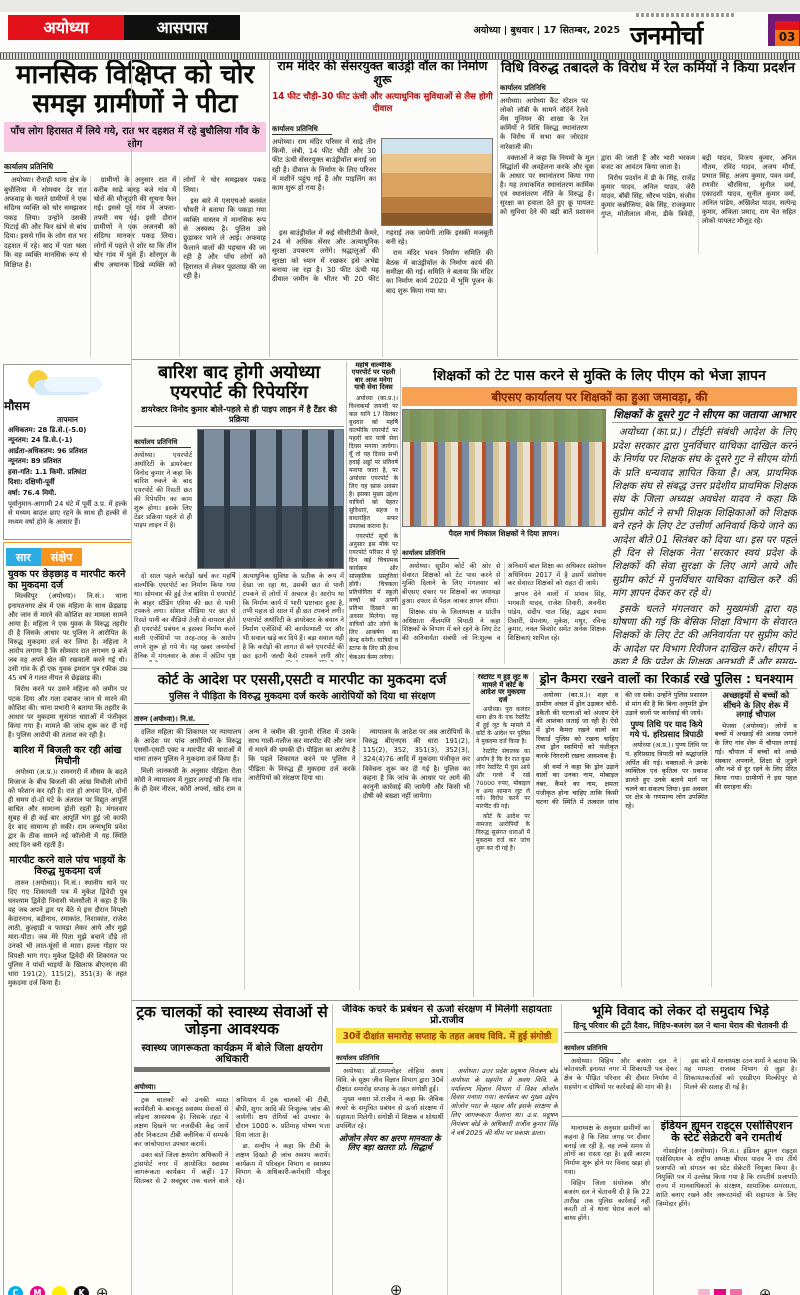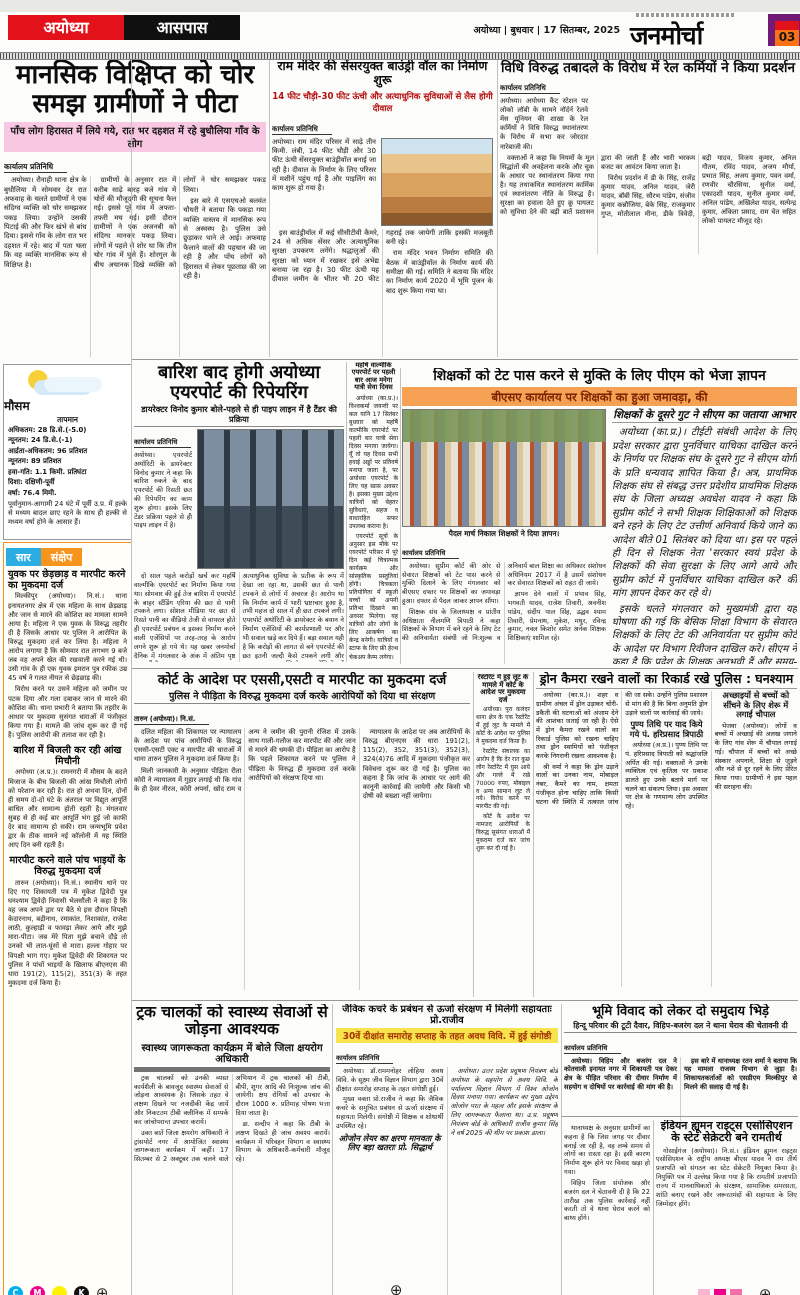--- a/index.html
+++ b/index.html
@@ -210,20 +210,21 @@
     <div class="just" style="font-size:5.9px;margin-top:2px;">
         <p class="para">अयोध्या। पूरा कलंदर थाना क्षेत्र के एक रेस्टोरेंट में हुई लूट के मामले में कोर्ट के आदेश पर पुलिस ने मुकदमा दर्ज किया है।</p>
         <p class="para">रेस्टोरेंट संचालक का आरोप है कि देर रात कुछ लोग रेस्टोरेंट में घुस आये और गल्ले में रखे 70000 रुपए, मोबाइल व अन्य सामान लूट ले गये। विरोध करने पर मारपीट की गई।</p>
         <p class="para">कोर्ट के आदेश पर नामजद आरोपियों के विरुद्ध सुसंगत धाराओं में मुकदमा दर्ज कर जांच शुरू कर दी गई है।</p>
       </div>
   </div>
 
   <div class="block" style="left:134px;top:992px;width:196px;height:296px;">
     <div class="hl" style="font-size:15.5px;">ट्रक चालकों को स्वास्थ्य सेवाओं से जोड़ना आवश्यक</div>
     <div class="subhl" style="font-size:10px;border-bottom:5px solid #737373;padding-bottom:2px;">स्वास्थ्य जागरूकता कार्यक्रम में बोले जिला क्षयरोग अधिकारी</div>
+    <div><span class="byline" style="font-size:6.8px;">अयोध्या।</span></div>
     <div class="cols2 just" style="font-size:6.6px;height:222px;">
         <p class="para">ट्रक चालकों को उनकी व्यस्त कार्यशैली के बावजूद स्वास्थ्य सेवाओं से जोड़ना आवश्यक है। जिसके तहत वे लक्षण दिखने पर नजदीकी केंद्र जायें और निकटतम टीबी क्लीनिक में सम्पर्क कर जांचोपरान्त उपचार करायें।</p>
         <p class="para">उक्त बातें जिला क्षयरोग अधिकारी ने ट्रांसपोर्ट नगर में आयोजित स्वास्थ्य जागरूकता कार्यक्रम में कहीं। 17 सितम्बर से 2 अक्टूबर तक चलने वाले अभियान में ट्रक चालकों की टीबी, बीपी, शुगर आदि की निःशुल्क जांच की जायेगी। क्षय रोगियों को उपचार के दौरान 1000 रु. प्रतिमाह पोषण भत्ता दिया जाता है।</p>
         <p class="para">डा. सन्दीप ने कहा कि टीबी के लक्षण दिखते ही जांच अवश्य करायें। कार्यक्रम में परिवहन विभाग व स्वास्थ्य विभाग के अधिकारी-कर्मचारी मौजूद रहे।</p>
       </div>
   </div>
 
   <div class="block" style="left:336px;top:992px;width:222px;height:296px;">
     <div class="hl" style="font-size:9.8px;">जैविक कचरे के प्रबंधन से ऊर्जा संरक्षण में मिलेगी सहायताः प्रो.राजीव</div>
     <div class="yellowbar" style="font-size:9px;margin:2px 0;">30वें दीक्षांत समारोह सप्ताह के तहत अवध विवि. में हुई संगोष्ठी</div>
@@ -237,21 +238,21 @@
       <div class="italic">
           <p class="para">अयोध्या। उत्तर प्रदेश प्रदूषण नियंत्रण बोर्ड अयोध्या के सहयोग से अवध विवि. के पर्यावरण विज्ञान विभाग में विश्व ओजोन दिवस मनाया गया। कार्यक्रम का मुख्य उद्देश्य ओजोन परत के महत्व और इसके संरक्षण के लिए जागरूकता फैलाना था। उ.प्र. प्रदूषण नियंत्रण बोर्ड के अधिकारी राजीव कुमार सिंह ने वर्ष 2025 की थीम पर प्रकाश डाला।</p>
         </div>
     </div>
   </div>
 
   <div class="block" style="left:564px;top:992px;width:233px;height:118px;">
     <div class="hl" style="font-size:13px;">भूमि विवाद को लेकर दो समुदाय भिड़े</div>
     <div class="subhl" style="font-size:7.8px;border-bottom:1px solid #888;padding-bottom:1px;">हिन्दू परिवार की टूटी दैवार, विहिप-बजरंग दल ने थाना घेराव की चेतावनी दी</div>
     <div><span class="byline" style="font-size:6.6px;">कार्यालय प्रतिनिधि</span></div>
-    <div class="cols2 just" style="font-size:6.6px;height:64px;font-weight:bold;">
+    <div class="cols2 just" style="font-size:6.6px;height:64px;">
         <p class="para">अयोध्या। विहिप और बजरंग दल ने कोतवाली इनायत नगर में शिकायती पत्र देकर क्षेत्र के पीड़ित परिवार की दीवार निर्माण में सहयोग व दोषियों पर कार्रवाई की मांग की है।</p>
         <p class="para">इस बारे में थानाध्यक्ष रतन शर्मा ने बताया कि यह मामला राजस्व विभाग से जुड़ा है। शिकायतकर्ताओं को एसडीएम मिल्कीपुर से मिलने की सलाह दी गई है।</p>
       </div>
   </div>
   <div class="block" style="left:564px;top:1112px;width:86px;height:176px;">
     <div class="just" style="font-size:6.6px;">
         <p class="para">थानाध्यक्ष के अनुसार ग्रामीणों का कहना है कि जिस जगह पर दीवार बनाई जा रही है, वह लम्बे समय से लोगों का रास्ता रहा है। इसी कारण निर्माण शुरू होने पर विवाद खड़ा हो गया।</p>
         <p class="para">विहिप जिला संयोजक और बजरंग दल ने चेतावनी दी है कि 22 तारीख तक पुलिस कार्रवाई नहीं करती तो वे थाना घेराव करने को बाध्य होंगे।</p>
       </div>
   </div>

